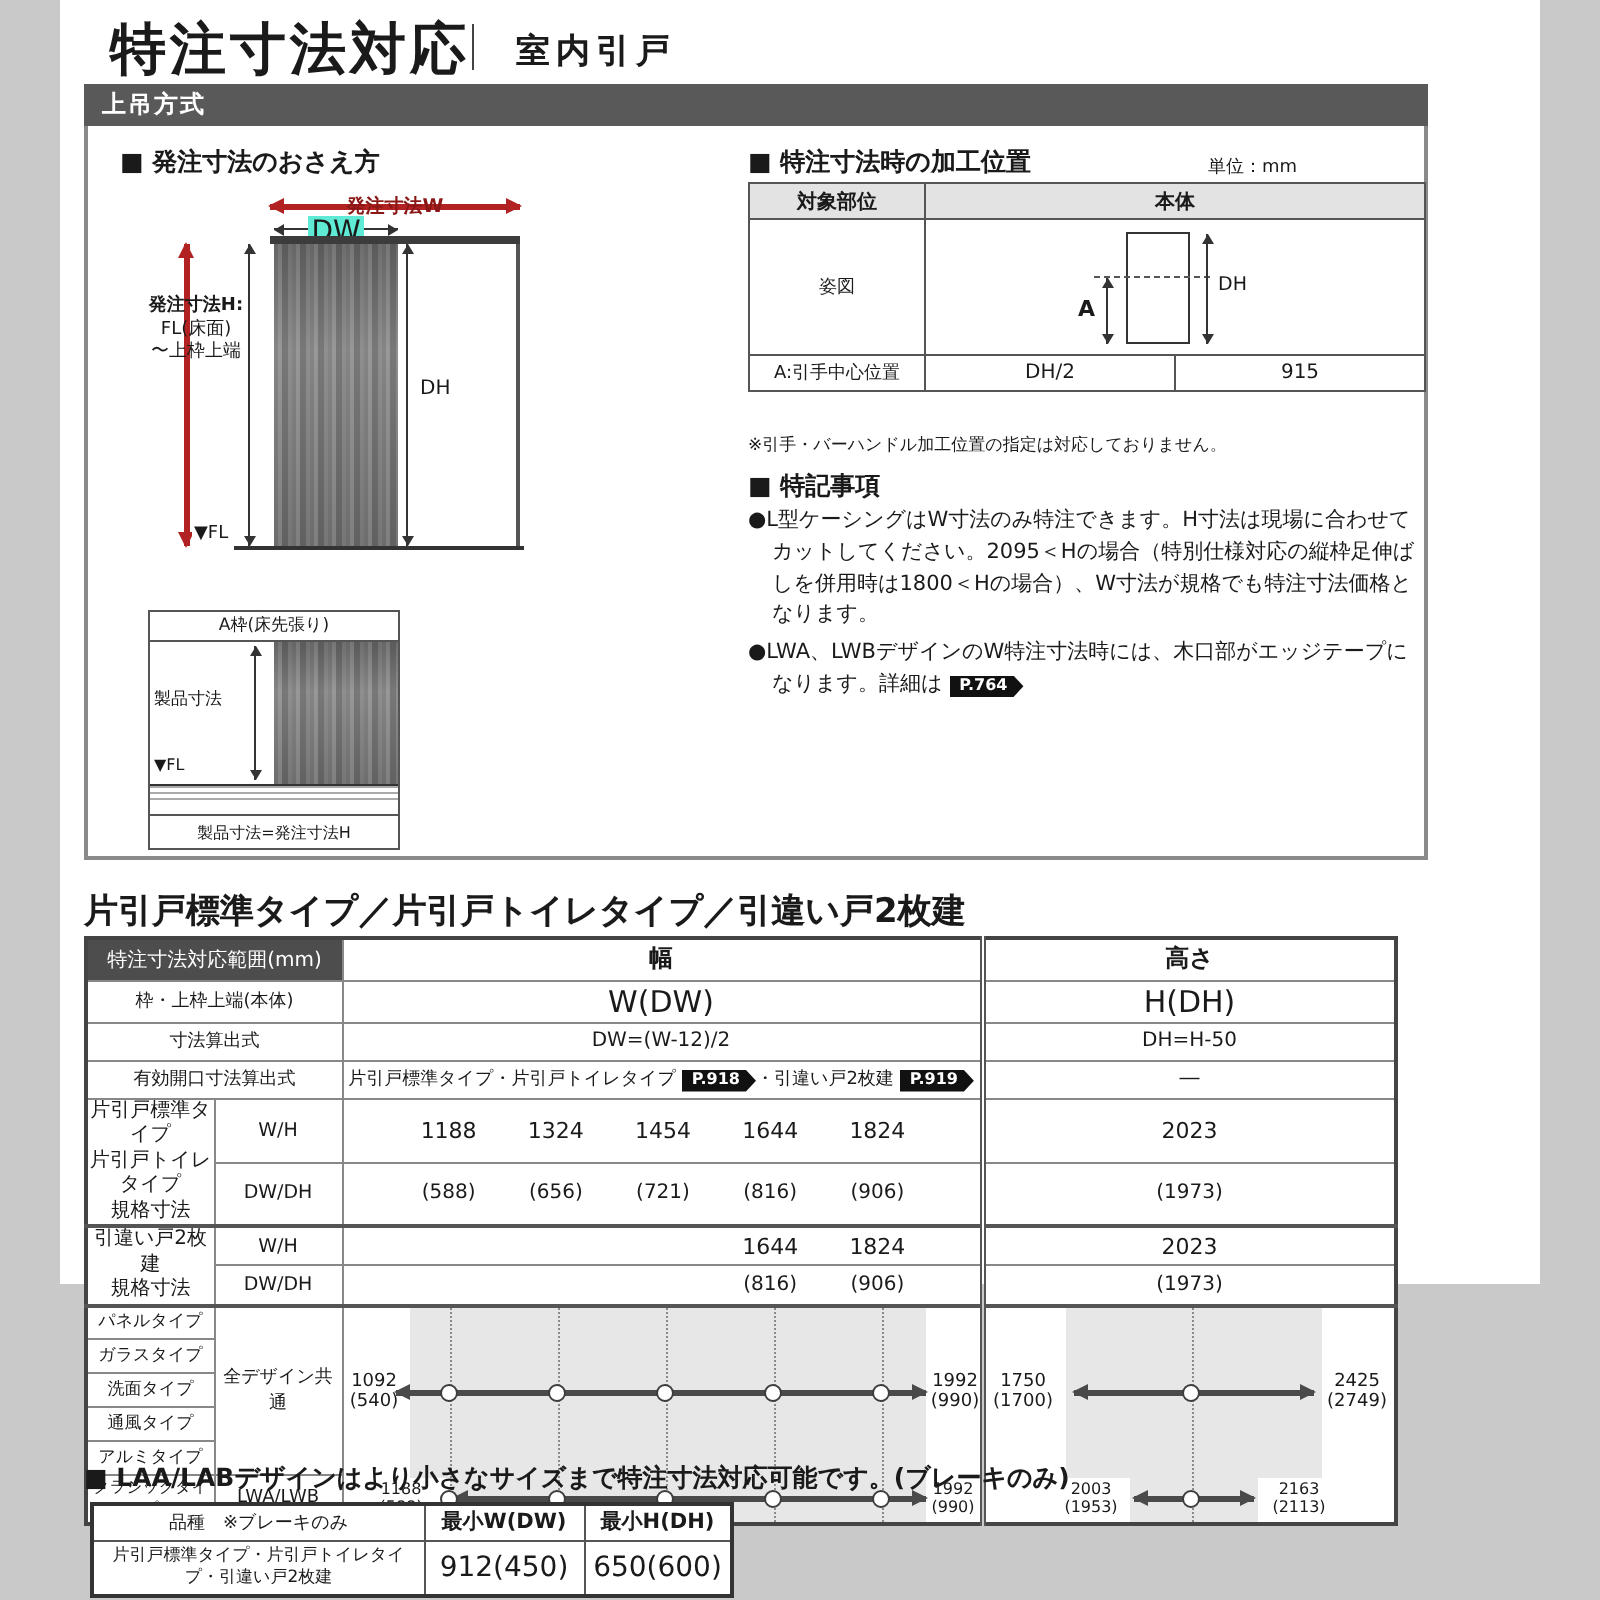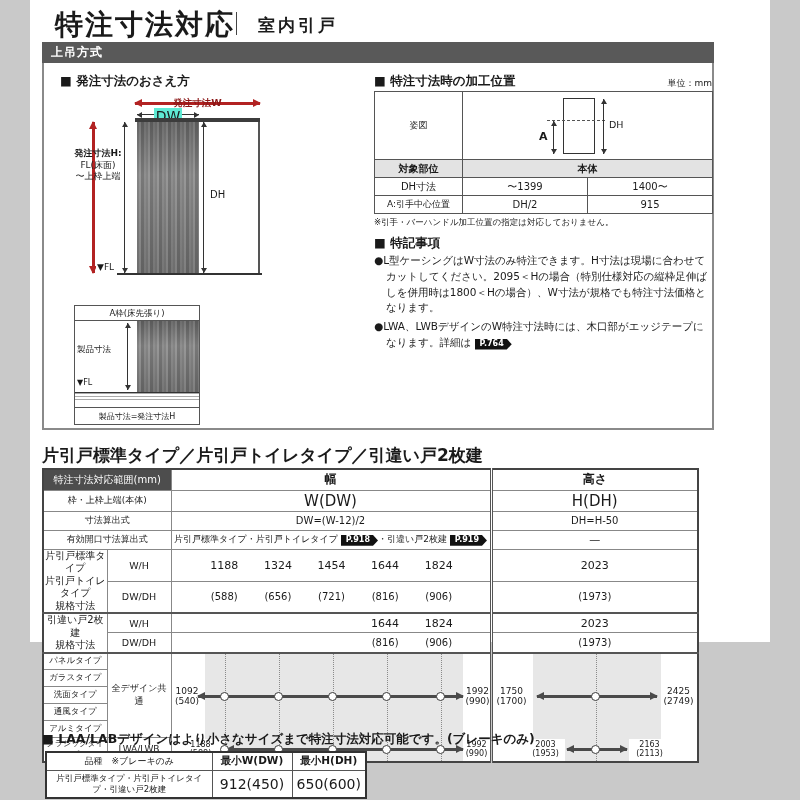--- a/index.html
+++ b/index.html
@@ -122,58 +122,53 @@
         <i class="tri" style="left:-2.5px;top:0;border-width:0 3px 5px 3px;border-color:transparent transparent #333 transparent"></i>
         <i class="tri" style="left:-2.5px;bottom:0;border-width:5px 3px 0 3px;border-color:#333 transparent transparent transparent"></i>
       </div>
       <div class="abs" style="left:2px;top:38px;font-size:8.5px;font-weight:normal">製品寸法</div>
       <div class="abs" style="left:2px;top:72px;font-size:8px">▼FL</div>
       <div class="abs" style="left:0;top:86px;right:0;height:8px;border-top:1.5px solid #333;background:repeating-linear-gradient(0deg,#aaa 0 1px,#fff 1px 3px)"></div>
       <div class="abs" style="left:0;right:0;bottom:0;height:17px;border-top:1px solid #555;font-size:8px;text-align:center;line-height:17px">製品寸法=発注寸法H</div>
     </div>
 
     <div class="abs h2" style="left:330px;top:10px">■ 特注寸法時の加工位置</div>
-    <div class="abs" style="left:560px;top:14px;width:108px;text-align:right;font-size:9px">単位：mm</div>
+    <div class="abs" style="left:560px;top:14px;width:108px;text-align:left;font-size:9px">単位：mm</div>
 
     <table class="mach">
       <colgroup>
           <col style="width:88px">
           <col style="width:125px">
           <col style="width:125px">
         </colgroup>
       <tbody>
-          <tr style="height:68px">
+          <tr style="height:18px">
+        <td class="hd">対象部位</td>
+        <td class="hd" colspan="2">本体</td>
+      </tr>
+      <tr style="height:68px">
         <td style="font-size:9px">姿図</td>
         <td colspan="2">
           <div class="abs" style="position:relative;width:100%;height:66px">
             <div class="abs" style="left:100px;top:5px;width:32px;height:56px;border:1.5px solid #333;background:#fff"></div>
             <div class="abs" style="left:84px;top:27px;width:58px;border-top:1px dashed #555"></div>
             <div class="abs" style="left:90px;top:28px;width:1px;height:33px;background:#333">
               <i class="tri" style="left:-2.5px;top:0;border-width:0 3px 5px 3px;border-color:transparent transparent #333 transparent"></i>
               <i class="tri" style="left:-2.5px;bottom:0;border-width:5px 3px 0 3px;border-color:#333 transparent transparent transparent"></i>
             </div>
             <div class="abs" style="left:76px;top:37px;font-size:11px;font-weight:bold">A</div>
             <div class="abs" style="left:140px;top:6px;width:1px;height:55px;background:#333">
               <i class="tri" style="left:-2.5px;top:0;border-width:0 3px 5px 3px;border-color:transparent transparent #333 transparent"></i>
               <i class="tri" style="left:-2.5px;bottom:0;border-width:5px 3px 0 3px;border-color:#333 transparent transparent transparent"></i>
             </div>
             <div class="abs" style="left:146px;top:26px;font-size:9.5px">DH</div>
           </div>
         </td>
       </tr>
       <tr style="height:18px">
-        <td class="hd">対象部位</td>
-        <td class="hd" colspan="2">本体</td>
-      </tr>
-      <tr style="height:18px">
-        <td>DH寸法</td>
-        <td>〜1399</td>
-        <td>1400〜</td>
-      </tr>
-      <tr style="height:18px">
         <td style="font-size:9px">A:引手中心位置</td>
         <td>DH/2</td>
         <td>915</td>
       </tr>
     </tbody>
       </table>
     <div class="abs" style="left:330px;top:154px;font-size:8.5px">※引手・バーハンドル加工位置の指定は対応しておりません。</div>
 
     <div class="abs h2" style="left:330px;top:172px">■ 特記事項</div>
     <div class="bullets">

